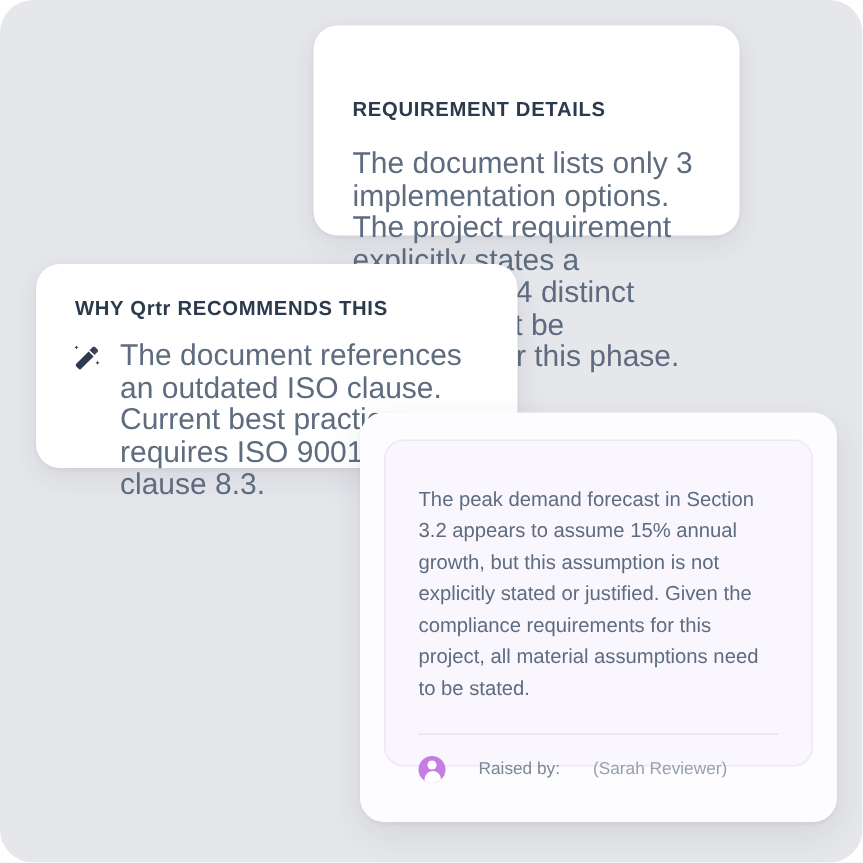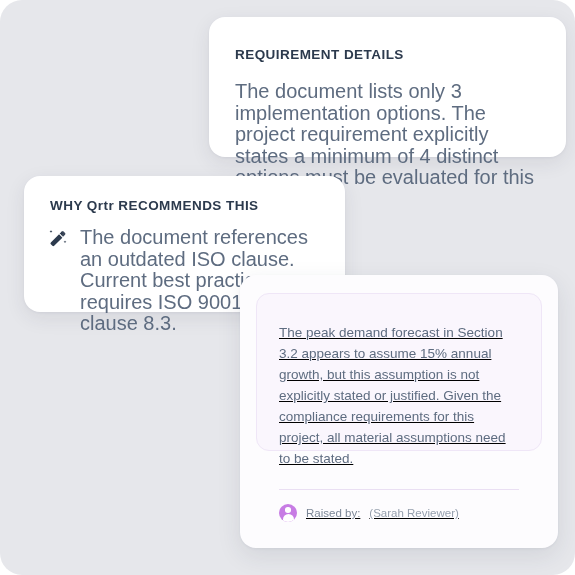--- a/index.html
+++ b/index.html
@@ -27,26 +27,26 @@
   .card {
     position: absolute;
     box-sizing: border-box;
     border-radius: 16px;
   }
 
   
   #card-requirement {
     left: 209px;
     top: 17px;
-    width: 357px;
+    width: 284px;
     height: 140px;
     background: #ffffff;
     box-shadow: 0 6px 20px rgba(40, 48, 70, 0.09),
                 0 1px 3px rgba(40, 48, 70, 0.05);
-    padding: 30px 26px 22px 26px;
+    padding: 48px 26px 22px 26px;
   }
 
   
   #card-why {
     left: 24px;
     top: 176px;
     width: 321px;
     height: 136px;
     background: #ffffff;
     box-shadow: 0 6px 20px rgba(40, 48, 70, 0.09),
@@ -104,41 +104,40 @@
 
   
   #card-reviewer .card-title { margin: 6px 0 14px 10px; }
 
   #feedback-panel {
     box-sizing: border-box;
     background: #faf6fd;
     border: 1px solid #efe6f7;
     border-radius: 13px;
     padding: 28px 22px 18px 22px;
-    height: 158px;
-    text-decoration: underline;
+    height: 218px;
   }
 
   #feedback-body {
     font-size: 13.5px;
     line-height: 21px;
     color: #5e6c80;
     margin: 0 0 20px 0;
   }
 
   #feedback-divider {
     height: 1px;
     background: #eadff3;
     margin: 0 0 14px 0;
   }
 
   #reviewer-footer {
     display: flex;
     align-items: center;
-    gap: 9px;
+    gap: 22px;
   }
 
   #reviewer-avatar {
     flex: 0 0 auto;
     width: 18px;
     height: 18px;
     border-radius: 50%;
     background: #c77ce4;
     position: relative;
     overflow: hidden;

